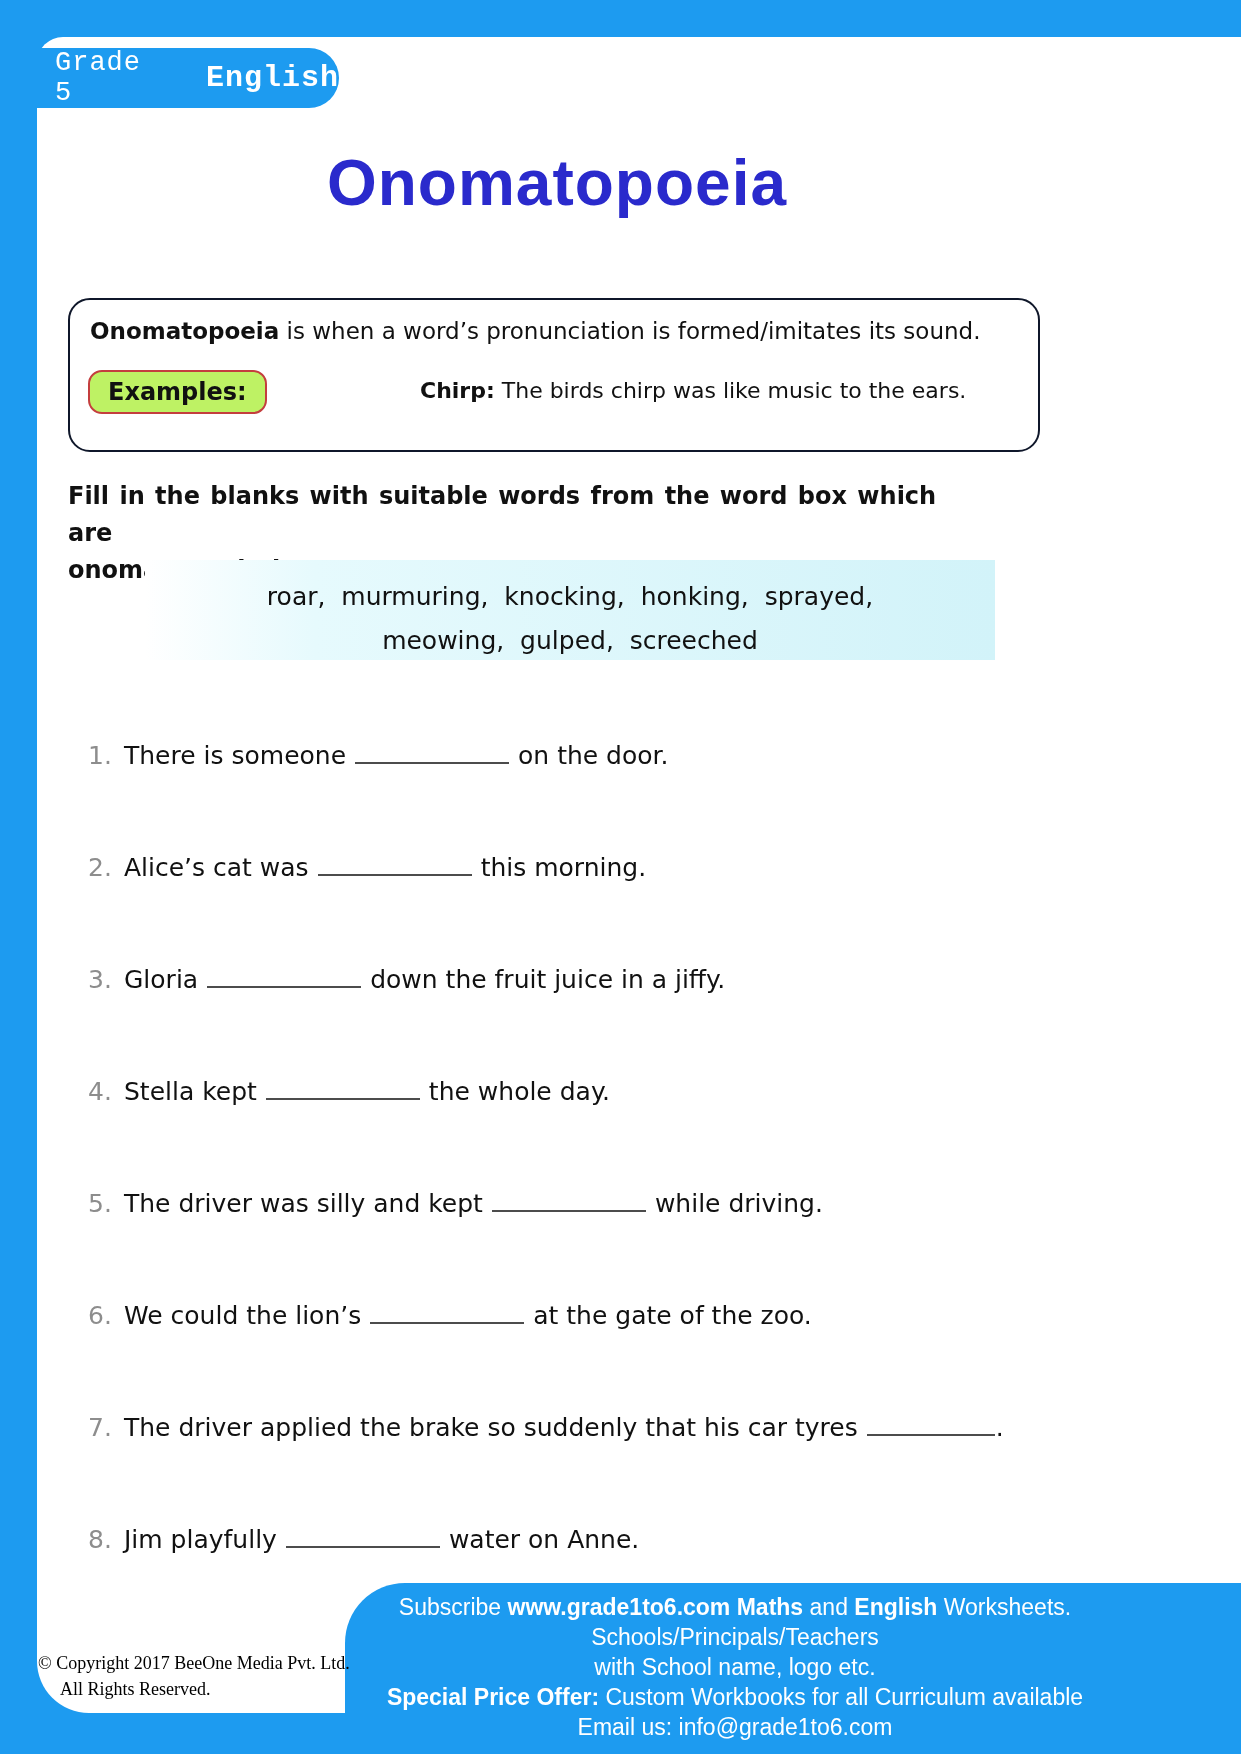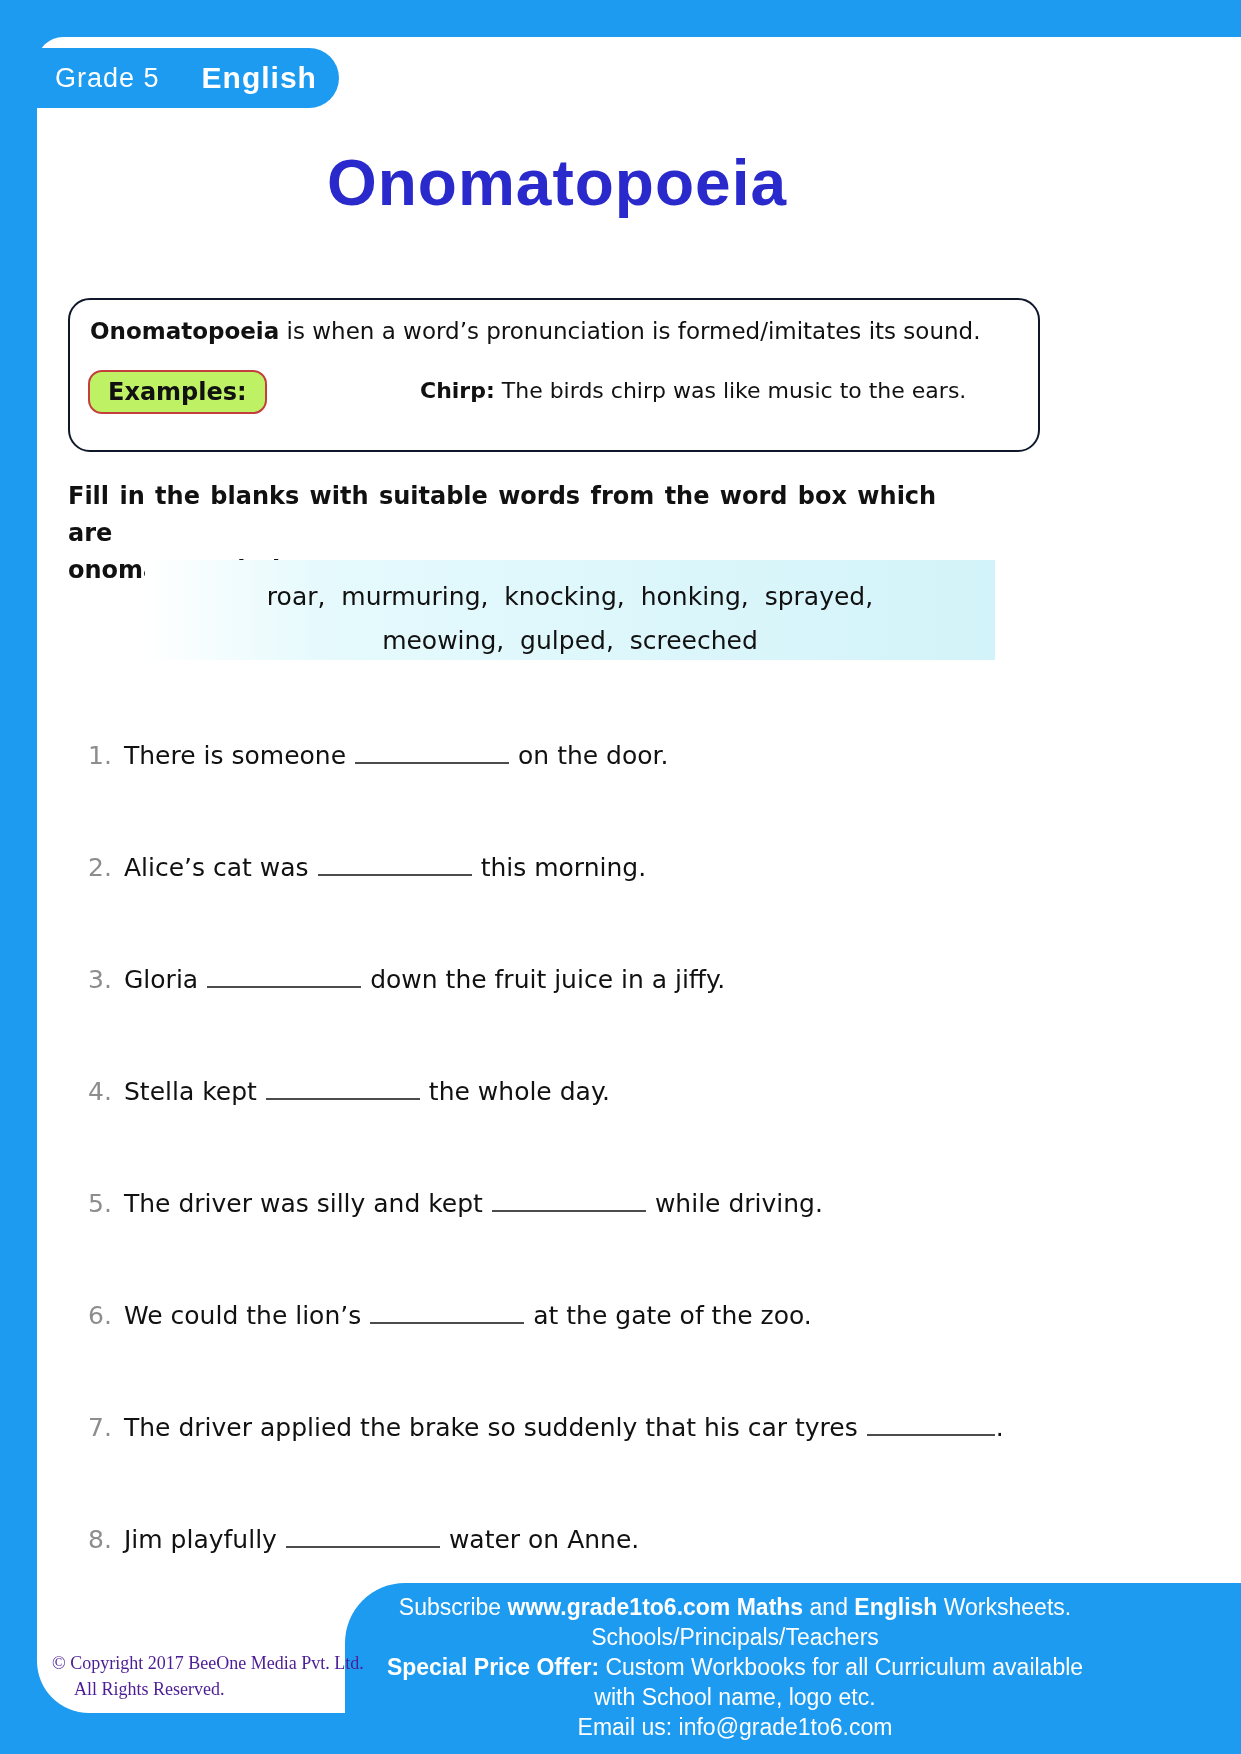--- a/index.html
+++ b/index.html
@@ -10,21 +10,21 @@
   }
   .page {
     position:absolute; left:37px; top:37px; width:1204px; height:1676px;
     background:#ffffff; border-radius:26px 0 0 52px;
   }
   
   .badge {
     position:absolute; left:37px; top:48px; width:302px; height:60px;
     background:#1D9BF0; border-radius:0 30px 30px 0;
     display:flex; align-items:center; padding-left:18px; box-sizing:border-box;
-    font-family:Liberation Sans, sans-serif; color:#fff;
+    font-family:Liberation Mono, monospace; color:#fff;
   }
   .badge .grade { font-size:27px; font-weight:400; letter-spacing:1px; }
   .badge .subject { font-size:30px; font-weight:bold; margin-left:42px; letter-spacing:1px; }
   
   .title {
     position:absolute; left:37px; top:146px; width:1040px; text-align:center;
     font-family:"Liberation Sans", sans-serif;
     font-size:64px; font-weight:bold; color:#2A2ACC; letter-spacing:1px;
   }
   
@@ -66,22 +66,22 @@
     position:absolute; left:345px; top:1583px; width:896px; height:171px;
     background:#1D9BF0; border-top-left-radius:60px;
   }
   .footer-lines {
     position:absolute; left:345px; top:1592px; width:780px; text-align:center;
     font-family:"Liberation Sans", sans-serif; font-size:23px; color:#fff; line-height:30px;
   }
   .footer-lines .seg { white-space:pre; }
   .footer-lines b { font-weight:bold; }
   .copyright {
-    position:absolute; left:52px; top:1650px;
-    font-family:"Liberation Serif", serif; font-size:18px; color:#4c1d95; line-height:26px;
+    position:absolute; left:38px; top:1650px;
+    font-family:"Liberation Serif", serif; font-size:18px; color:#000000; line-height:26px;
   }
   .copyright .line2 { padding-left:22px; }
 </style>
 </head>
 <body>
 
 <div class="page"></div>
 
 <div class="badge">
   <span class="grade">Grade 5</span>
@@ -120,21 +120,21 @@
 
 <div class="q-row r7" style="top:1410px"><span class="q-num">7.</span><span>The driver applied the brake so suddenly that his car tyres</span><span class="q-blank"></span><span>.</span></div>
 
 <div class="q-row" style="top:1522px"><span class="q-num">8.</span><span>Jim playfully</span><span class="q-blank"></span><span>water on Anne.</span></div>
 
 <div class="footer-panel"></div>
 
 <div class="footer-lines">
   <div><span class="seg">Subscribe </span><b class="seg">www.grade1to6.com Maths</b><span class="seg"> and </span><b class="seg">English</b><span class="seg"> Worksheets.</span></div>
   <div>Schools/Principals/Teachers</div>
+  <div>with School name, logo etc.</div>
   <div><b class="seg">Special Price Offer:</b><span class="seg"> Custom Workbooks for all Curriculum available</span></div>
-  <div>with School name, logo etc.</div>
   <div>Email us: info@grade1to6.com</div>
 </div>
 
 <div class="copyright">
   <div>© Copyright 2017 BeeOne Media Pvt. Ltd.</div>
   <div class="line2">All Rights Reserved.</div>
 </div>
 
 </body></html>

